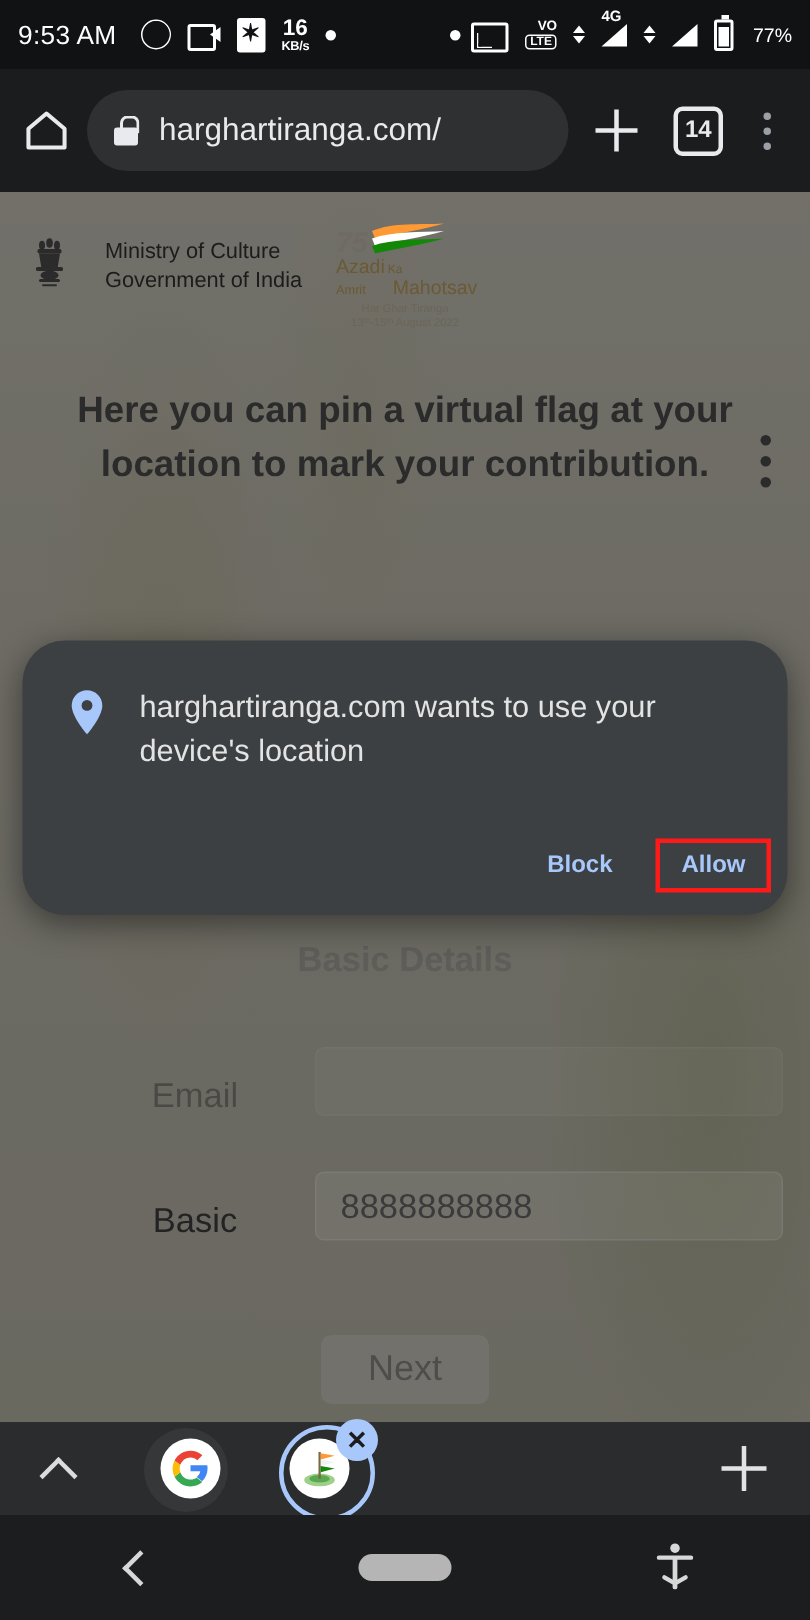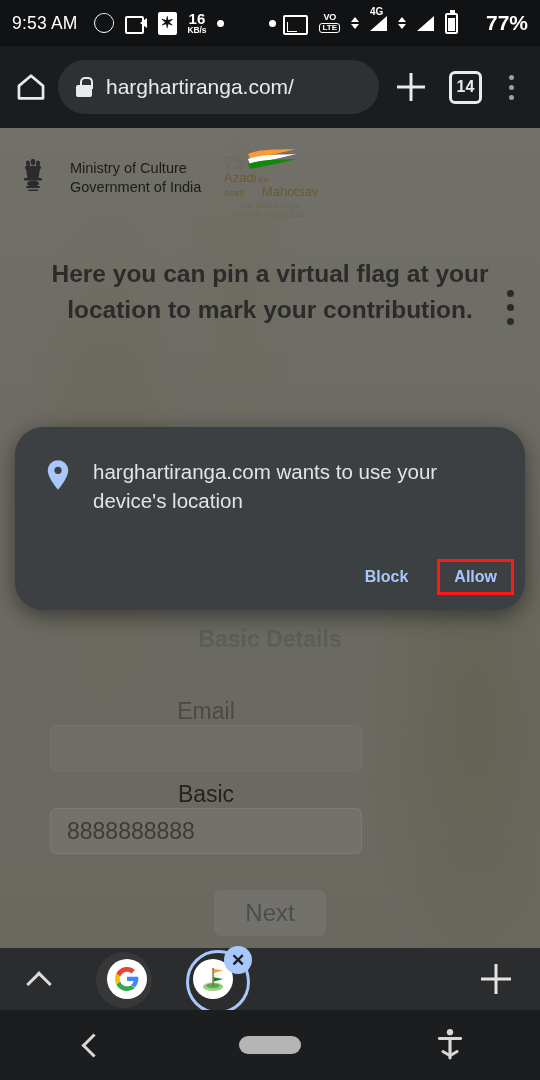--- a/index.html
+++ b/index.html
@@ -47,39 +47,39 @@
 
   .cast-ic { width:21px; height:17px; position:relative; }
   .cast-ic::before { content:""; position:absolute; right:0; top:0; width:21px; height:16px;
             border:2px solid #fff; border-radius:2px; }
   .cast-ic::after { content:""; position:absolute; left:1px; bottom:1px; width:8px; height:8px;
             border-left:2px solid #111214; border-bottom:2px solid #111214;
             background:#111214; }
   .cast-wave { position:absolute; left:0px; bottom:0px; width:10px; height:10px;
             border-left:2px solid #fff; border-bottom:2px solid #fff; }
 
-  .volte { display:flex; flex-direction:column; align-items:center; line-height:1; }
+  .volte { display:flex; flex-direction:column; align-items:flex-end; line-height:1; }
   .volte .a { font-size:9px; font-weight:bold; letter-spacing:-0.3px; }
   .volte .b { font-size:8px; font-weight:bold; border:1.3px solid #fff; border-radius:3px;
               padding:0 2px; margin-top:1px; }
 
   .updown { display:flex; flex-direction:column; align-items:center; line-height:0; gap:2px; }
   .updown i { display:block; width:0; height:0; border-left:4px solid transparent;
               border-right:4px solid transparent; }
   .updown i.u { border-bottom:5px solid #fff; }
   .updown i.d { border-top:5px solid #fff; }
 
   .sig { display:flex; align-items:flex-end; position:relative; }
   .sig .g { font-size:10px; font-weight:bold; position:absolute; top:-10px; left:0; }
   .tri { width:0; height:0; border-left:17px solid transparent; border-bottom:15px solid #fff; }
 
   .batt { width:13px; height:21px; border:2px solid #fff; border-radius:2px; position:relative; }
   .batt::before { content:""; position:absolute; left:3px; top:-5px; width:5px; height:3px; background:#fff; }
   .batt::after { content:""; position:absolute; left:1px; right:1px; bottom:1px; height:13px; background:#fff; }
-  .pct { font-size:21px; margin-left:17px;font-weight:bold; }
+  .pct { font-size:13px; margin-left:2px; }
 
   
   .toolbar {
     position:absolute; left:0; top:46px; width:540px; height:82px;
     background:#1b1c1d; display:flex; align-items:center; padding:0 14px;
   }
   .home-ic { width:34px; height:34px; position:relative; flex:0 0 auto; margin-right:10px; }
   .omnibox {
     flex:1 1 auto; height:54px; background:#2f3032; border-radius:27px;
     display:flex; align-items:center; padding:0 18px; min-width:0;
@@ -148,21 +148,21 @@
   .avatar-circle {
     position:absolute; left:229px; top:385px; width:82px; height:82px;
     border-radius:50%; border:17px solid #36383a; box-sizing:border-box;
   }
 
   .ghost-title {
     position:absolute; left:0; top:498px; width:540px; text-align:center;
     color:rgba(80,80,80,0.5); font-size:23px; font-weight:bold;
   }
 
-  .form-row { position:absolute; display:flex; align-items:center;flex-direction:column; }
+  .form-row { position:absolute; display:flex; align-items:flex-end; }
   .form-label { color:#232323; font-size:23px; width:160px; text-align:center; }
   .field {
     width:312px; height:46px; border-radius:6px;
     background:rgba(255,255,255,0.06); border:1px solid rgba(130,130,130,0.55);
     display:flex; align-items:center; padding:0 16px;
     color:#3b3b3b; font-size:23px;
   }
   .row-email { left:50px; top:570px; }
   .row-mobile { left:50px; top:653px; }
   .ghost-field { opacity:0.45; }

